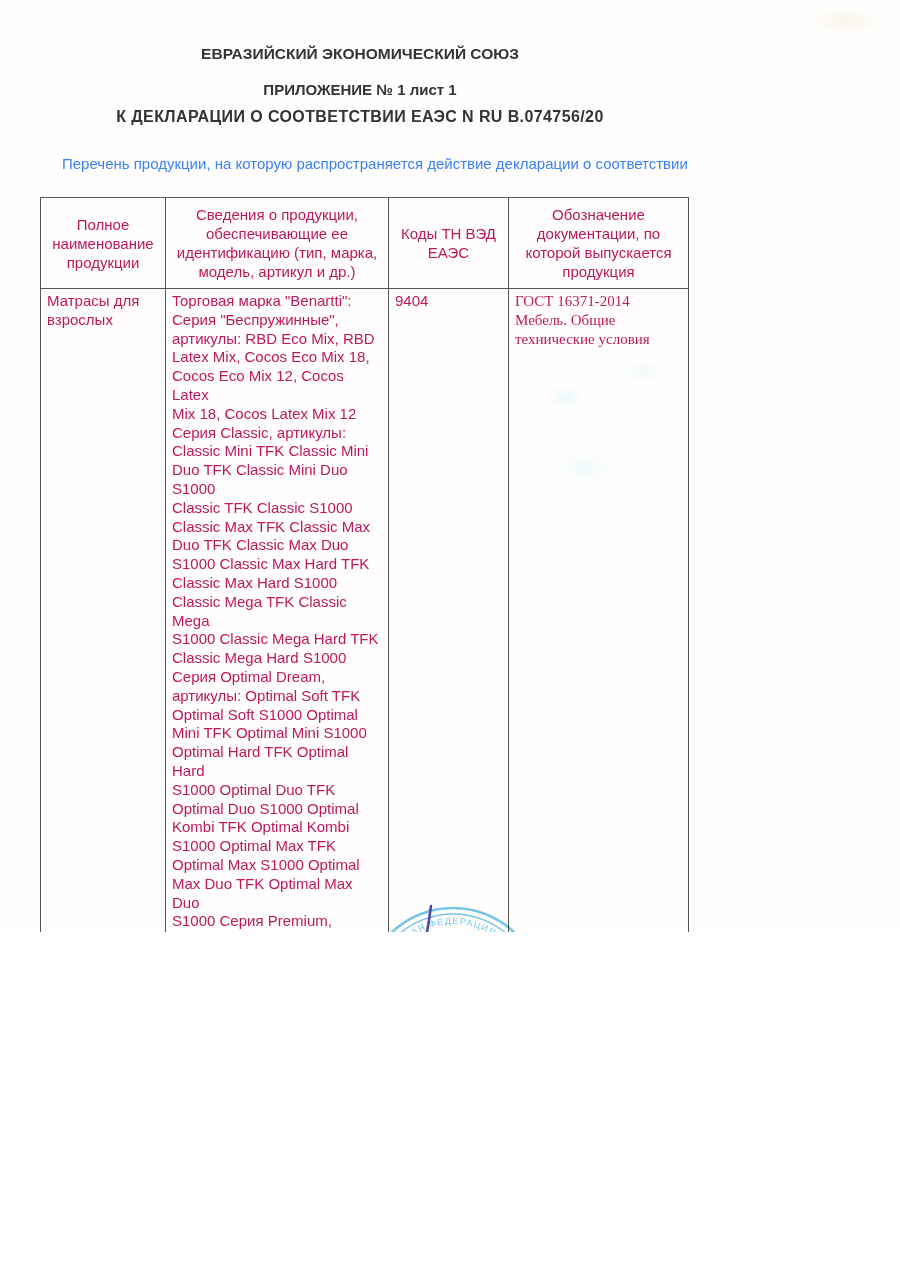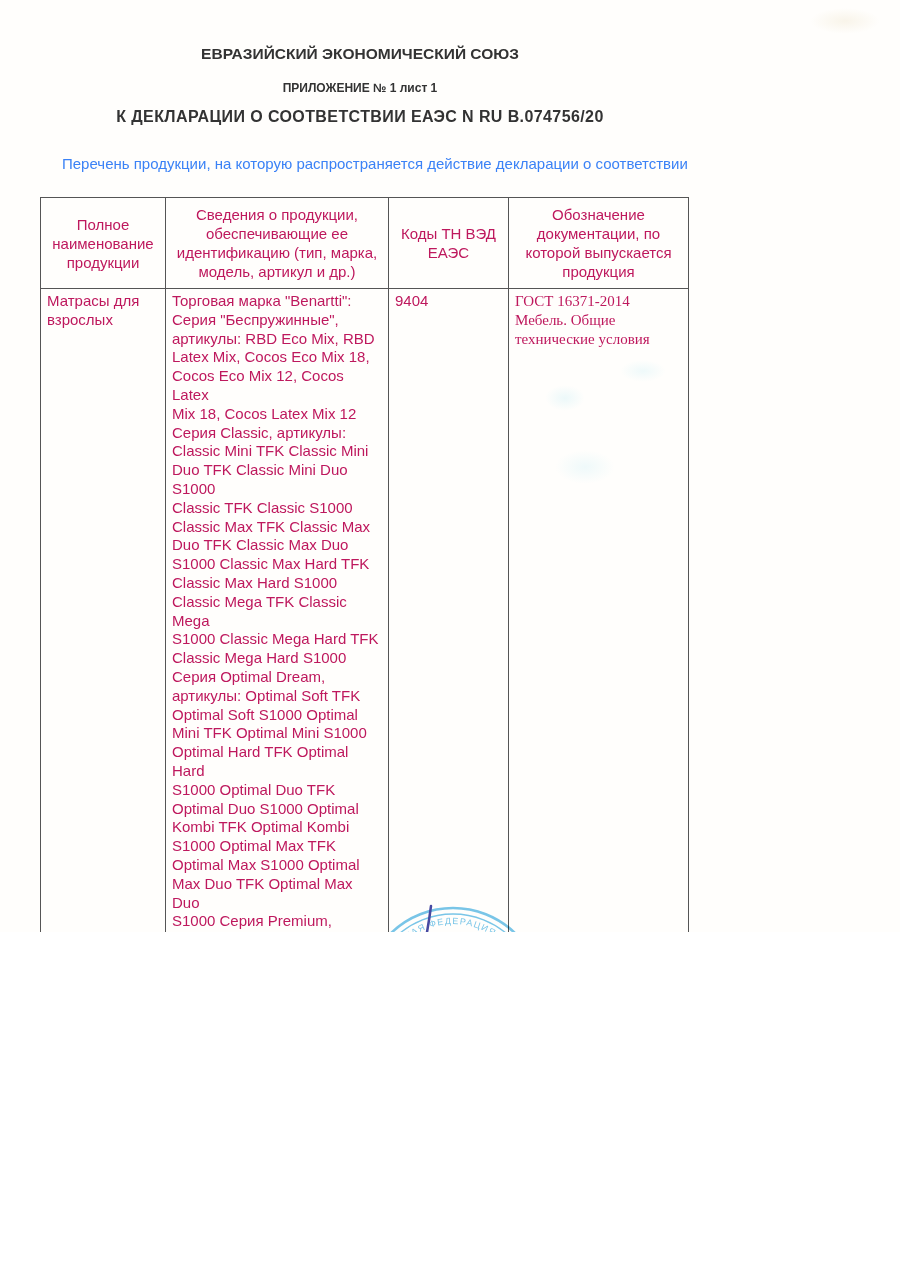--- a/index.html
+++ b/index.html
@@ -51,21 +51,21 @@
 <body>
 
 <div id="page">
 
   <div class="speck" style="left:545px;top:385px;width:40px;height:26px;background:radial-gradient(rgba(120,215,235,0.14),transparent 70%);"></div>
   <div class="speck" style="left:620px;top:360px;width:46px;height:22px;background:radial-gradient(rgba(120,215,235,0.12),transparent 70%);"></div>
   <div class="speck" style="left:555px;top:450px;width:60px;height:34px;background:radial-gradient(rgba(120,215,235,0.12),transparent 70%);"></div>
   <div class="speck" style="left:810px;top:8px;width:70px;height:26px;background:radial-gradient(rgba(220,200,150,0.18),transparent 70%);"></div>
 
   <div class="t title center-360" style="top:45px;">ЕВРАЗИЙСКИЙ ЭКОНОМИЧЕСКИЙ СОЮЗ</div>
-  <div class="t title center-360" style="top:81px;font-size:12px;">ПРИЛОЖЕНИЕ № 1 лист 1</div>
+  <div class="t title center-360" style="top:81px;font-size:15px;">ПРИЛОЖЕНИЕ № 1 лист 1</div>
   <div class="t title big center-360" style="top:108px;">К ДЕКЛАРАЦИИ О СООТВЕТСТВИИ ЕАЭС N RU В.074756/20</div>
   <div class="t intro" style="left:62px;top:155px;">Перечень продукции, на которую распространяется действие декларации о соответствии</div>
 
   <table class="decl">
     <colgroup>
       <col style="width:125px">
         <col style="width:223px">
         <col style="width:120px">
         <col style="width:180px">
     </colgroup>

